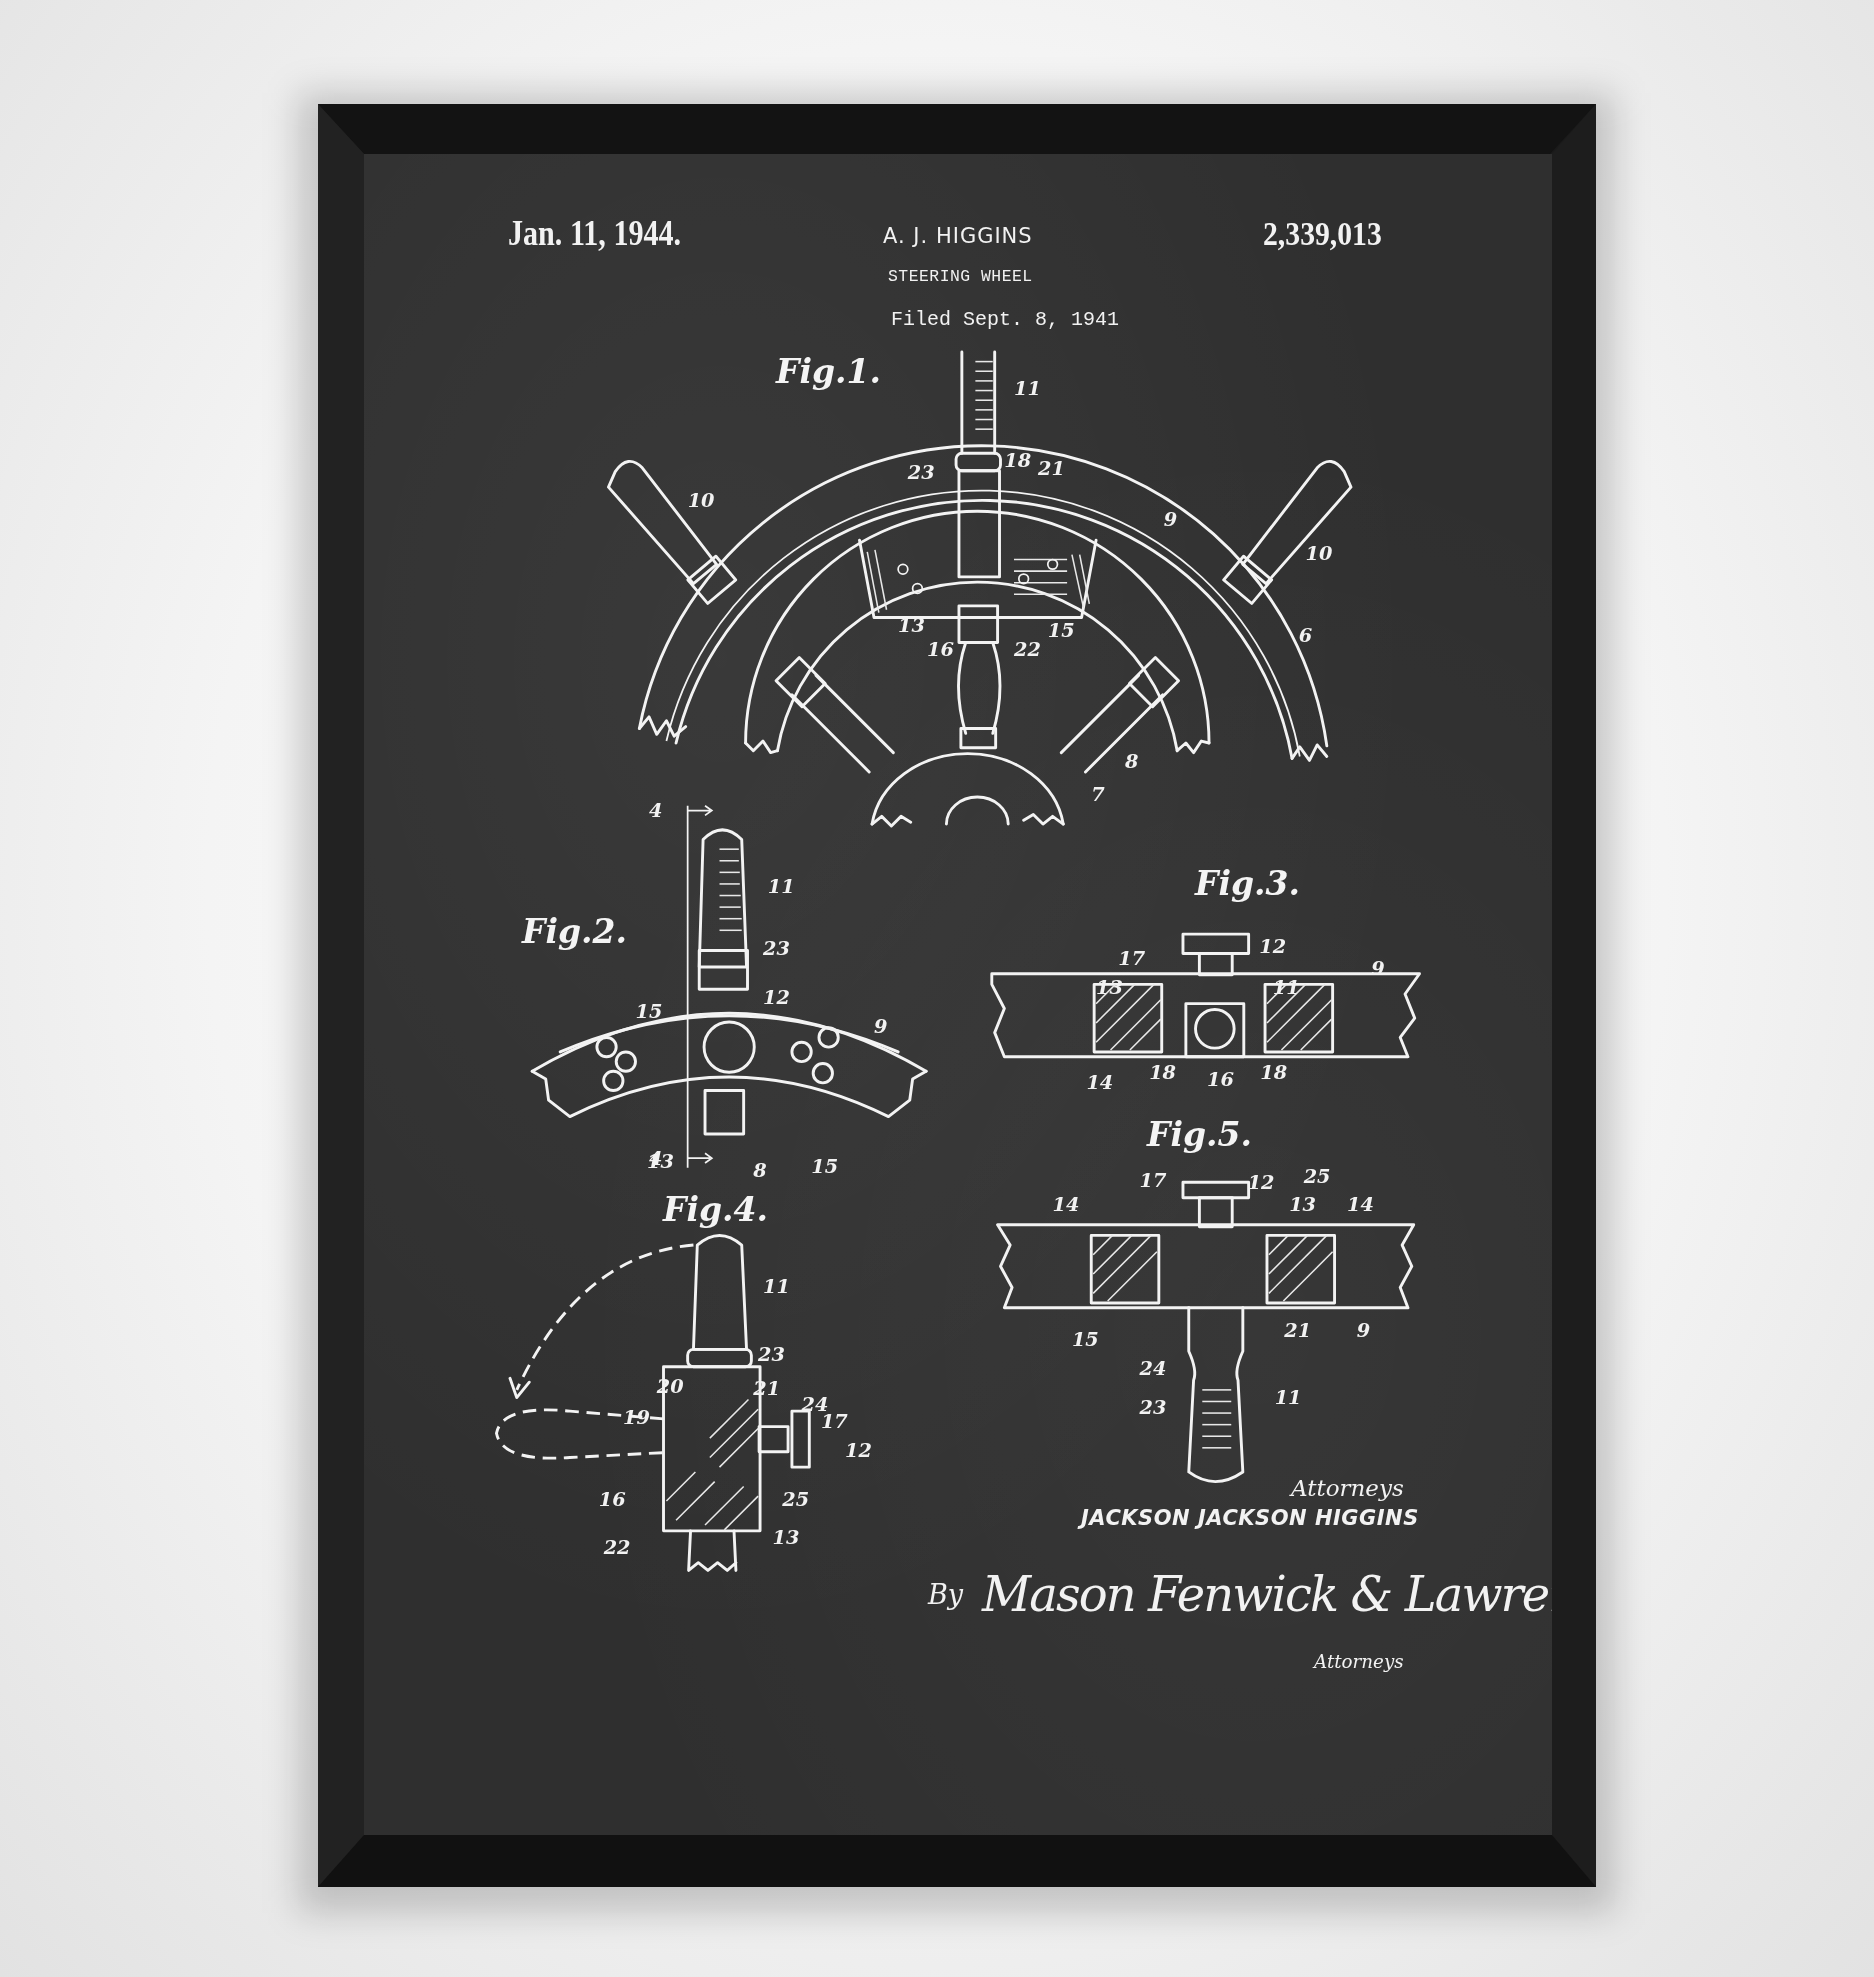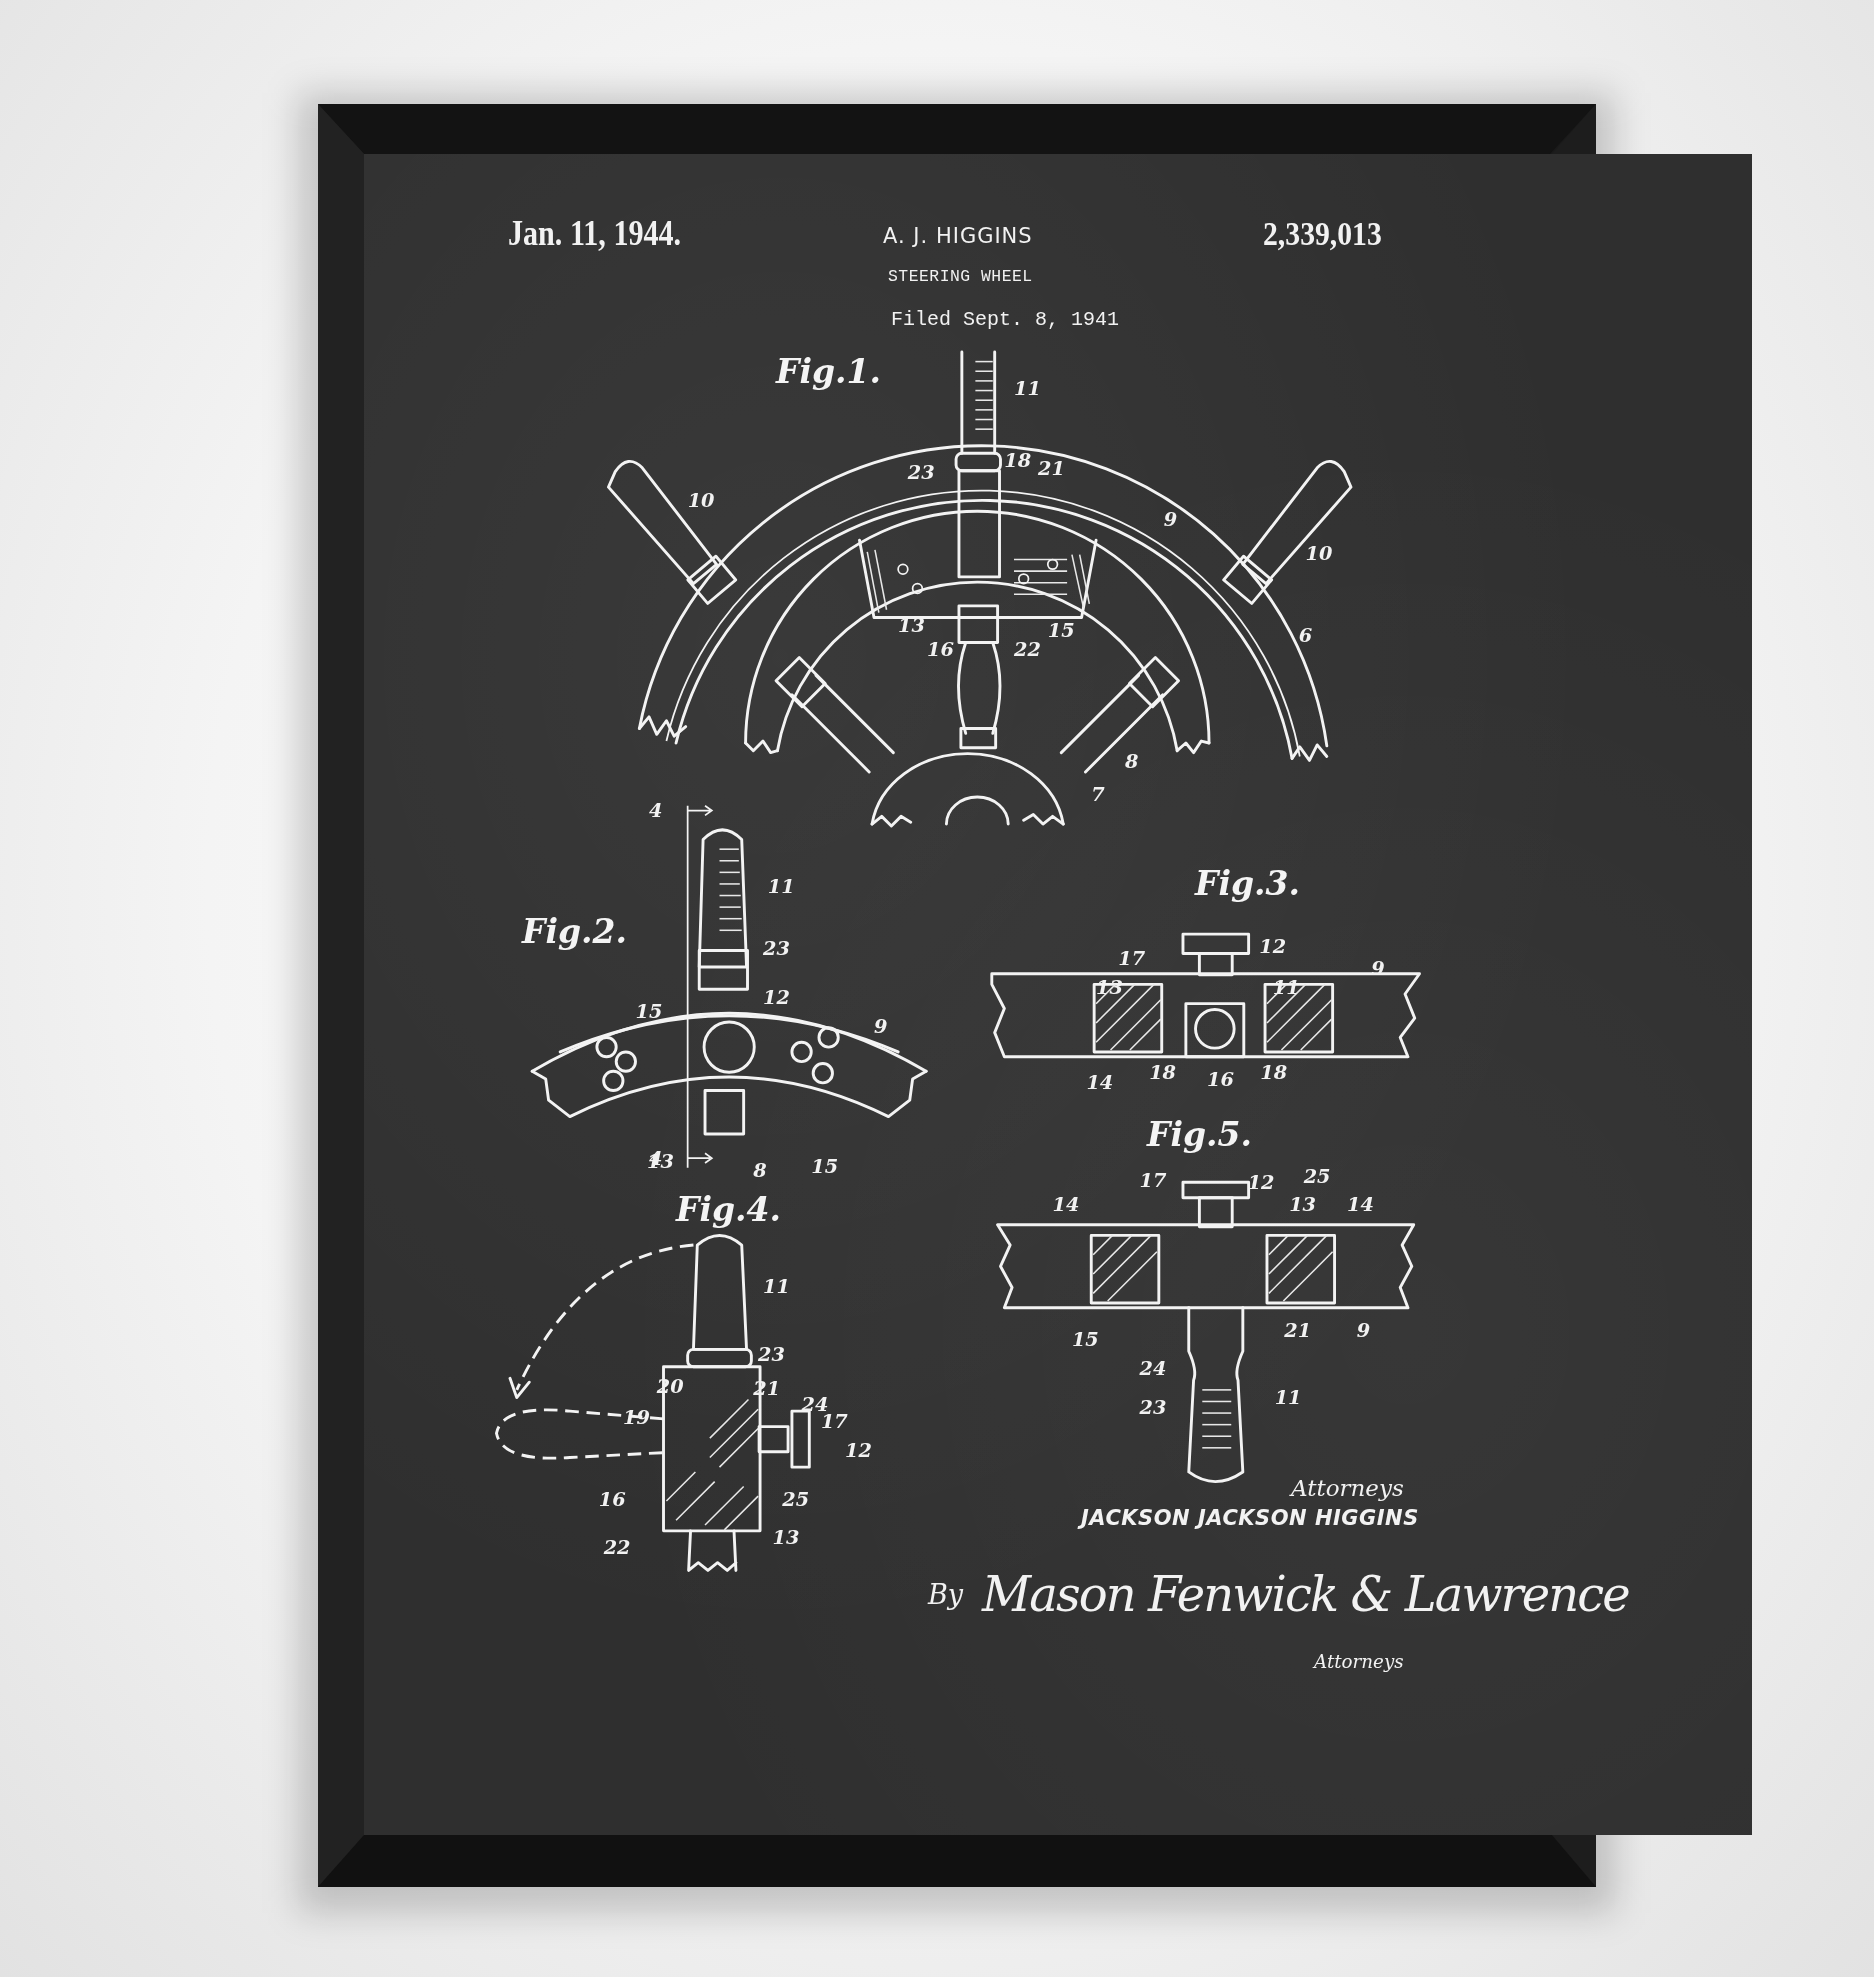--- a/index.html
+++ b/index.html
@@ -2,21 +2,21 @@
 <html><head>
 <meta charset="utf-8">
 <style>
   html,body{margin:0;padding:0;}
   body{width:1874px;height:1977px;position:relative;overflow:hidden;
     background:radial-gradient(ellipse at 50% 45%, #ffffff 0%, #f4f4f4 55%, #e2e2e2 100%);}
   .shadow{position:absolute;left:298px;top:93px;width:1317px;height:1820px;
     background:rgba(0,0,0,0.18);filter:blur(17.4px);}
   .frame{position:absolute;left:318px;top:104px;width:1278px;height:1783px;background:#1a1a1a;}
   .bevel{position:absolute;}
-  .board{position:absolute;left:364px;top:154px;width:1388px;height:1681px;
+  .board{position:absolute;left:364px;top:154px;width:1188px;height:1681px;
     background:
       radial-gradient(ellipse at 30% 30%, rgba(255,255,255,0.05), transparent 60%),
       radial-gradient(ellipse at 75% 70%, rgba(255,255,255,0.04), transparent 55%),
       #2f2f2f;
     overflow:hidden;}
   .txt{position:absolute;color:#f2f2f2;white-space:nowrap;}
   .date{left:144px;top:60px;font:bold 35px "Liberation Serif","DejaVu Serif",serif;letter-spacing:0px;transform:scaleX(0.86);transform-origin:left top;}
   .patent{left:899px;top:62px;font:bold 33px "Liberation Serif","DejaVu Serif",serif;transform:scaleX(0.9);transform-origin:left top;}
   .inventorname{left:519px;top:70px;font:21px "DejaVu Sans","Liberation Sans",sans-serif;letter-spacing:1px;}
   .title{left:524px;top:113px;font:16.4px "Liberation Mono","DejaVu Sans Mono",monospace;letter-spacing:0.5px;}
@@ -50,21 +50,21 @@
 <div class="board">
   <div class="txt date">Jan. 11, 1944.</div>
   <div class="txt inventorname">A. J. HIGGINS</div>
   <div class="txt title">STEERING WHEEL</div>
   <div class="txt filed">Filed Sept. 8, 1941</div>
   <div class="txt patent">2,339,013</div>
 
   <div class="fig" style="left:412px;top:198px;">Fig.1.</div>
   <div class="fig" style="left:158px;top:758px;">Fig.2.</div>
   <div class="fig" style="left:831px;top:710px;">Fig.3.</div>
-  <div class="fig" style="left:312px;top:1036px;">Fig.4.</div>
+  <div class="fig" style="left:299px;top:1036px;">Fig.4.</div>
   <div class="fig" style="left:783px;top:961px;">Fig.5.</div>
 
   <svg class="draw" width="1188" height="1681" viewBox="0 0 1230 1741">
 
     <g transform="translate(-377,-160)">
 
       <path class="ln" d="M 662 755 A 361 361 0 0 1 1374 773"></path>
       <path class="ln" d="M 700 770 A 326 326 0 0 1 1338 786"></path>
       <path class="thin" d="M 690 768 A 335 335 0 0 1 1346 784"></path>
 

